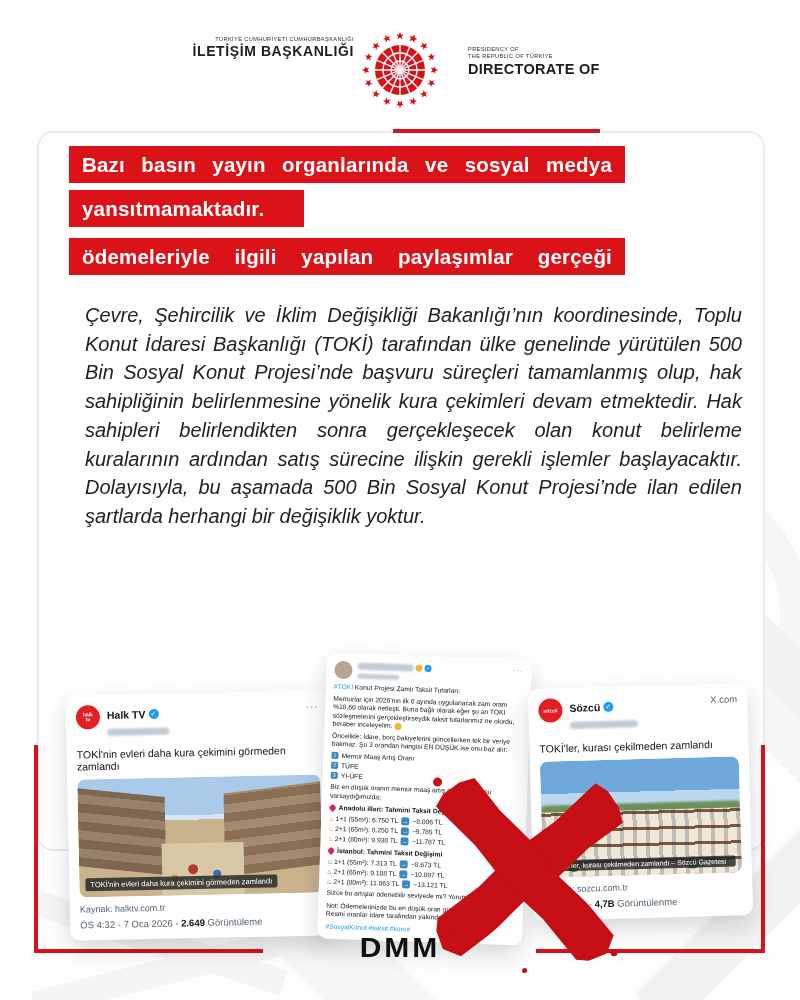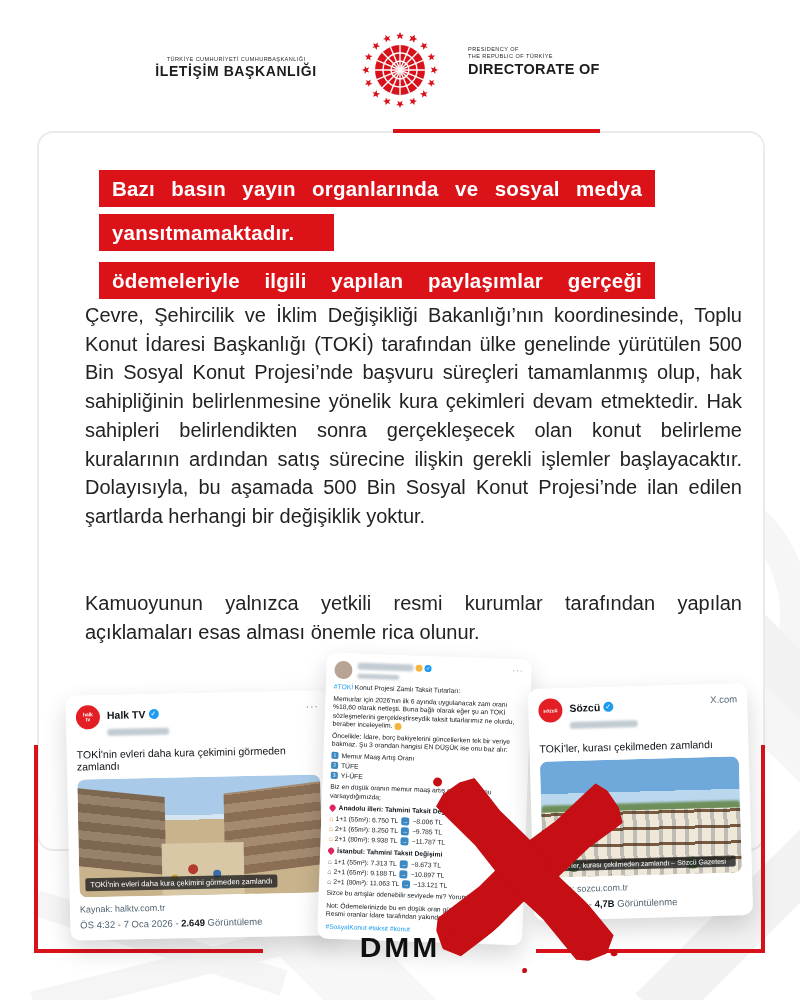--- a/index.html
+++ b/index.html
@@ -8,46 +8,46 @@
   
   .wm{position:absolute;z-index:0;}
   .wm-ring{left:520px;top:470px;width:230px;height:230px;border:30px solid #f6f6f6;border-radius:50%;}
   .wm-chev1{left:610px;top:620px;width:300px;height:52px;background:#f2f2f2;transform:rotate(45deg);}
   .wm-chev2{left:610px;top:880px;width:300px;height:52px;background:#f2f2f2;transform:rotate(-45deg);}
   .wm-chev3{left:700px;top:760px;width:260px;height:44px;background:#f6f6f6;transform:rotate(45deg);}
   .wm-x1{left:30px;top:930px;width:260px;height:26px;background:#f5f5f5;transform:rotate(18deg);}
   .wm-x2{left:30px;top:960px;width:260px;height:26px;background:#f5f5f5;transform:rotate(-14deg);}
   .wm-band{left:250px;top:940px;width:220px;height:80px;background:#f7f7f7;transform:rotate(45deg);}
   
-  .hdr-left{position:absolute;left:118px;top:56px;width:236px;text-align:center;z-index:3;}
+  .hdr-left{position:absolute;left:118px;top:36px;width:236px;text-align:right;z-index:3;}
   .hdr-left .small{font-size:5.6px;letter-spacing:.4px;color:#2b2b2b;}
   .hdr-left .big{font-size:14px;font-weight:700;letter-spacing:.6px;color:#1d1d1b;margin-top:1px;}
   .hdr-right{position:absolute;left:468px;top:46px;width:240px;text-align:left;z-index:3;}
   .hdr-right .small{font-size:5.6px;letter-spacing:.4px;color:#2b2b2b;line-height:7px;}
   .hdr-right .big{font-size:14.5px;font-weight:700;letter-spacing:.3px;color:#1d1d1b;line-height:15.5px;margin-top:2px;}
   #emblem{position:absolute;left:361px;top:27px;z-index:3;}
   
   .main-card{position:absolute;left:37px;top:131px;width:724px;height:716px;background:#fff;
              border:2px solid #ebebeb;border-radius:16px;z-index:1;}
   .red-line{position:absolute;background:#d8121b;z-index:2;}
   .rl-top{left:393px;top:129px;width:207px;height:4px;}
   .rl-bl-v{left:34px;top:745px;width:4px;height:208px;}
   .rl-bl-h{left:34px;top:949px;width:229px;height:4px;}
   .rl-br-v{left:761px;top:745px;width:4px;height:208px;}
   .rl-br-h{left:536px;top:949px;width:229px;height:4px;}
   
-  .headline{position:absolute;left:99px;top:146px;width:556px;z-index:3;margin-top:24px;}
+  .headline{position:absolute;left:69px;top:146px;width:556px;z-index:3;}
   .hl-line{box-sizing:border-box;height:37px;line-height:37px;margin-bottom:7px;background:#dc1219;
            color:#fff;font-weight:700;font-size:20.5px;padding:0 13px;letter-spacing:.2px;
            text-align:justify;text-align-last:justify;overflow:hidden;}
   .hl-last{display:inline-block;text-align:left;text-align-last:left;padding-right:40px;}
   
   .para{position:absolute;left:85px;width:657px;z-index:3;font-size:20px;line-height:28.7px;
         color:#222;text-align:justify;text-align-last:left;}
-  .p1{top:301px;}
+  .p1{top:301px;font-style:italic;}
   .p2{top:589px;}
   
   .tweet{position:absolute;background:#fff;border-radius:10px;box-shadow:0 10px 24px rgba(0,0,0,.16);
          box-sizing:border-box;}
   .t-head{display:flex;align-items:flex-start;}
   .avatar{border-radius:50%;flex:0 0 auto;display:flex;flex-direction:column;align-items:center;justify-content:center;color:#fff;font-weight:700;}
   .nm{font-weight:700;color:#0f1419;}
   .vbadge{display:inline-block;vertical-align:middle;background:#1d9bf0;border-radius:50%;color:#fff;text-align:center;}
   .vbadge::after{content:"✓";}
   .blur-bar{display:inline-block;background:#c3ccd3;border-radius:3px;filter:blur(1.2px);vertical-align:middle;}
@@ -202,21 +202,20 @@
   <div class="red-line rl-br-v"></div>
   <div class="red-line rl-br-h"></div>
 
   <div class="headline">
     <div class="hl-line">Bazı basın yayın organlarında ve sosyal medya</div>
     <div class="hl-line hl-last">yansıtmamaktadır.</div>
     <div class="hl-line">ödemeleriyle ilgili yapılan paylaşımlar gerçeği</div>
   </div>
 
   <div class="para p1">Çevre, Şehircilik ve İklim Değişikliği Bakanlığı’nın koordinesinde, Toplu Konut İdaresi Başkanlığı (TOKİ) tarafından ülke genelinde yürütülen 500 Bin Sosyal Konut Projesi’nde başvuru süreçleri tamamlanmış olup, hak sahipliğinin belirlenmesine yönelik kura çekimleri devam etmektedir. Hak sahipleri belirlendikten sonra gerçekleşecek olan konut belirleme kuralarının ardından satış sürecine ilişkin gerekli işlemler başlayacaktır. Dolayısıyla, bu aşamada 500 Bin Sosyal Konut Projesi’nde ilan edilen şartlarda herhangi bir değişiklik yoktur.</div>
-  <div class="para p2">Kamuoyunun yalnızca yetkili resmi kurumlar tarafından yapılan açıklamaları esas alması önemle rica olunur.</div>
 
   <div class="tweet t-left">
     <div class="t-head">
       <div class="avatar">
         <span>halk</span>
         <span>tv</span>
       </div>
       <div style="margin-left:7px;">
         <span class="nm">Halk TV</span><span class="vbadge"></span>
         <div><span class="blur-bar" style="width:62px;height:7px;"></span></div>

